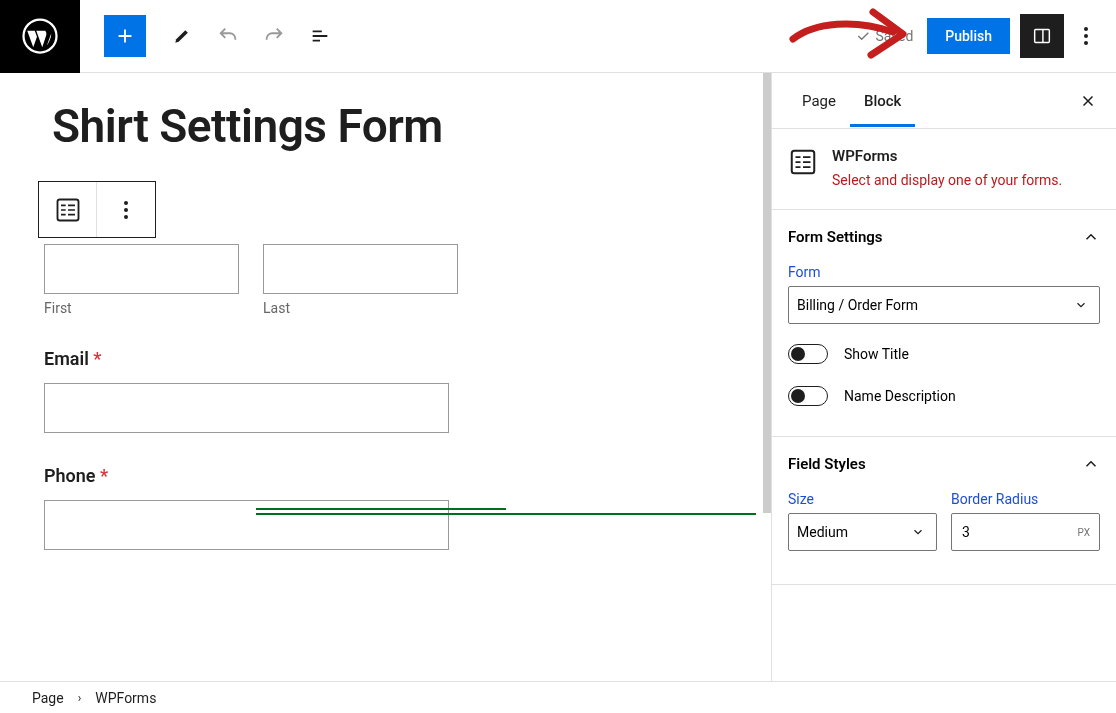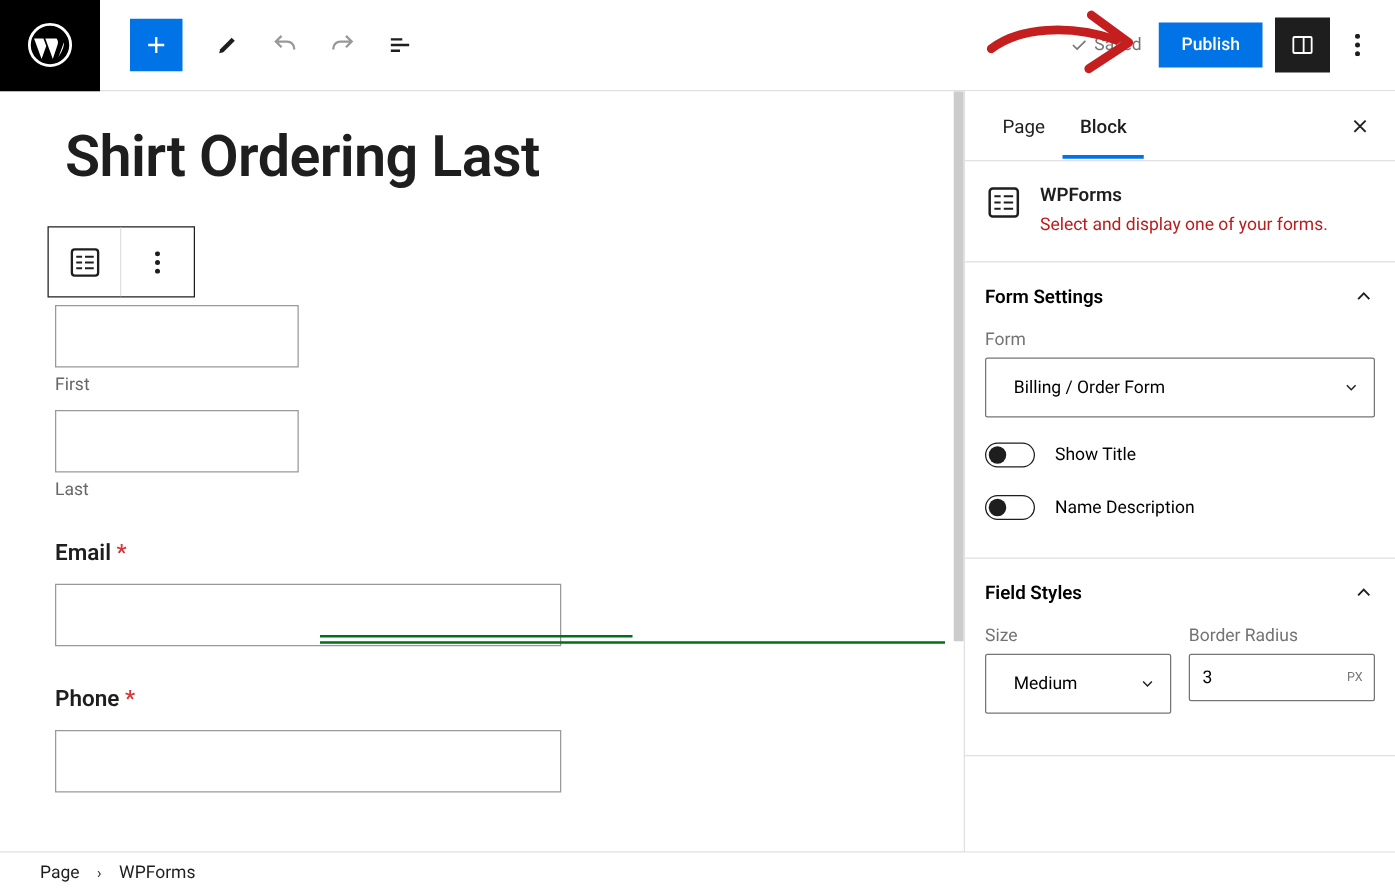--- a/index.html
+++ b/index.html
@@ -24,21 +24,21 @@
 .editor-scroll-thumb { position: absolute; right: 0; top: 0; width: 8px; height: 440px; background: #ccc; }
 
 .page-title { font-size: 46px; font-weight: 600; color: #1e1e1e; letter-spacing: -0.5px; line-height: 1.0; padding-left: 8px; margin-bottom: 60px; }
 .block-toolbar { position: absolute; left: 38px; top: 108px; display: flex; border: 1px solid #1e1e1e; background: #fff; z-index: 5; }
 .block-toolbar-item { width: 58px; height: 55px; display: flex; align-items: center; justify-content: center; cursor: pointer; }
 .block-toolbar-item:first-child { border-right: 1px solid #e0e0e0; }
 
 .form-field { margin-bottom: 28px; }
 .field-label { font-size: 18px; font-weight: 600; color: #1e1e1e; margin-bottom: 14px; display: block; margin-top: 32px; }
 .req { color: #d63638; }
-.name-row { display: flex; gap: 12px; flex-direction: column; }
+.name-row { display: flex; gap: 24px; }
 .name-col { display: flex; flex-direction: column; }
 .text-input { width: 195px; height: 50px; border: 1px solid #999; padding: 0 10px; font-size: 14px; }
 .sublabel { font-size: 14px; color: #666; margin-top: 6px; }
 .wide-input { width: 405px; height: 50px; border: 1px solid #999; padding: 0 10px; font-size: 14px; }
 .phone-input { width: 405px; height: 50px; border: 1px solid #999; padding: 0 10px; font-size: 14px; }
 .green-underline { position: absolute; left: 256px; top: 440px; width: 500px; height: 2px; background: #00701a; z-index: 3; }
 .green-underline-2 { position: absolute; left: 256px; top: 435px; width: 250px; height: 2px; background: #00701a; z-index: 3; }
 
 .sidebar { width: 344px; background: #fff; overflow-y: auto; position: relative; }
 .tabs { display: flex; align-items: center; border-bottom: 1px solid #e0e0e0; padding: 0 16px; position: relative; height: 56px; }
@@ -50,23 +50,23 @@
 .block-header { padding: 18px 16px; display: flex; gap: 14px; border-bottom: 1px solid #e0e0e0; }
 .block-icon { width: 30px; height: 30px; flex-shrink: 0; }
 .block-title { font-size: 15px; font-weight: 600; color: #1e1e1e; margin-bottom: 6px; }
 .block-desc { font-size: 14px; color: #b91c1c; line-height: 1.4; }
 
 .panel { border-bottom: 1px solid #e0e0e0; }
 .panel-head { display: flex; align-items: center; justify-content: space-between; padding: 18px 16px; cursor: pointer; gap: 15px; }
 .panel-title { font-size: 15px; font-weight: 600; }
 .panel-body { padding: 0 16px 22px 16px; }
 
-.setting-label { font-size: 14px; color: #737373; margin-bottom: 6px; display: block; }
+.setting-label { font-size: 14px; color: #1d4ed8; margin-bottom: 6px; display: block; }
 .select-wrap { position: relative; margin-bottom: 20px; }
-.select { width: 100%; height: 48px; border: 1px solid #757575; border-radius: 2px; padding: 0 22px; font-size: 14px; background: #fff; appearance: none; cursor: pointer; }
+.select { width: 100%; height: 38px; border: 1px solid #757575; border-radius: 2px; padding: 0 8px; font-size: 14px; background: #fff; appearance: none; cursor: pointer; }
 .select-chevron { position: absolute; right: 12px; top: 50%; transform: translateY(-50%); pointer-events: none; }
 
 .toggle-row { display: flex; align-items: center; gap: 16px; margin-bottom: 22px; }
 .toggle { width: 40px; height: 20px; border: 1px solid #1e1e1e; border-radius: 12px; background: #fff; position: relative; cursor: pointer; flex-shrink: 0; }
 .toggle-knob { width: 14px; height: 14px; border-radius: 50%; background: #1e1e1e; position: absolute; left: 2px; top: 2px; }
 .toggle-label { font-size: 14px; text-align: right; }
 
 .styles-row { display: flex; gap: 14px; }
 .style-col { flex: 1; }
 .num-input-wrap { position: relative; }
@@ -141,21 +141,21 @@
 <svg class="red-arrow" viewBox="0 0 135 63">
   <path d="M8 35 C 30 18, 70 15, 108 28" stroke="#c41e1e" stroke-width="7" fill="none" stroke-linecap="round"></path>
   <path d="M88 8 L118 30 L86 51" stroke="#c41e1e" stroke-width="7" fill="none" stroke-linecap="round" stroke-linejoin="round"></path>
 </svg>
 
 <div class="body-area">
   <div class="editor">
     <div class="editor-scroll-track">
         <div class="editor-scroll-thumb"></div>
       </div>
-    <h1 class="page-title">Shirt Ordering Last</h1>
+    <h1 class="page-title">Shirt Settings Form</h1>
 
     <div class="block-toolbar">
       <div class="block-toolbar-item">
         <svg width="28" height="28" viewBox="0 0 24 24">
             <rect x="3" y="3" width="18" height="18" rx="2" stroke="#1e1e1e" stroke-width="1.6" fill="none"></rect>
             <path d="M6 8h4M12 8h6M6 12h4M12 12h6M6 16h4M12 16h6" stroke="#1e1e1e" stroke-width="1.4"></path>
           </svg>
       </div>
       <div class="block-toolbar-item">
         <svg width="4" height="18" viewBox="0 0 4 18">

